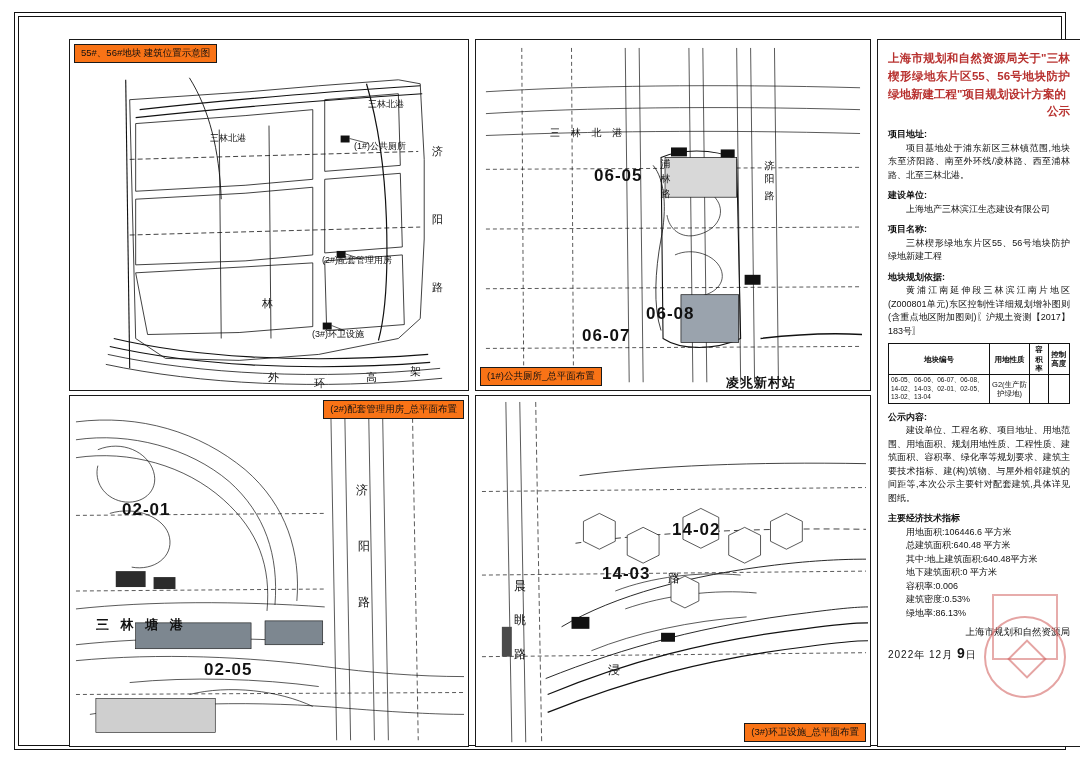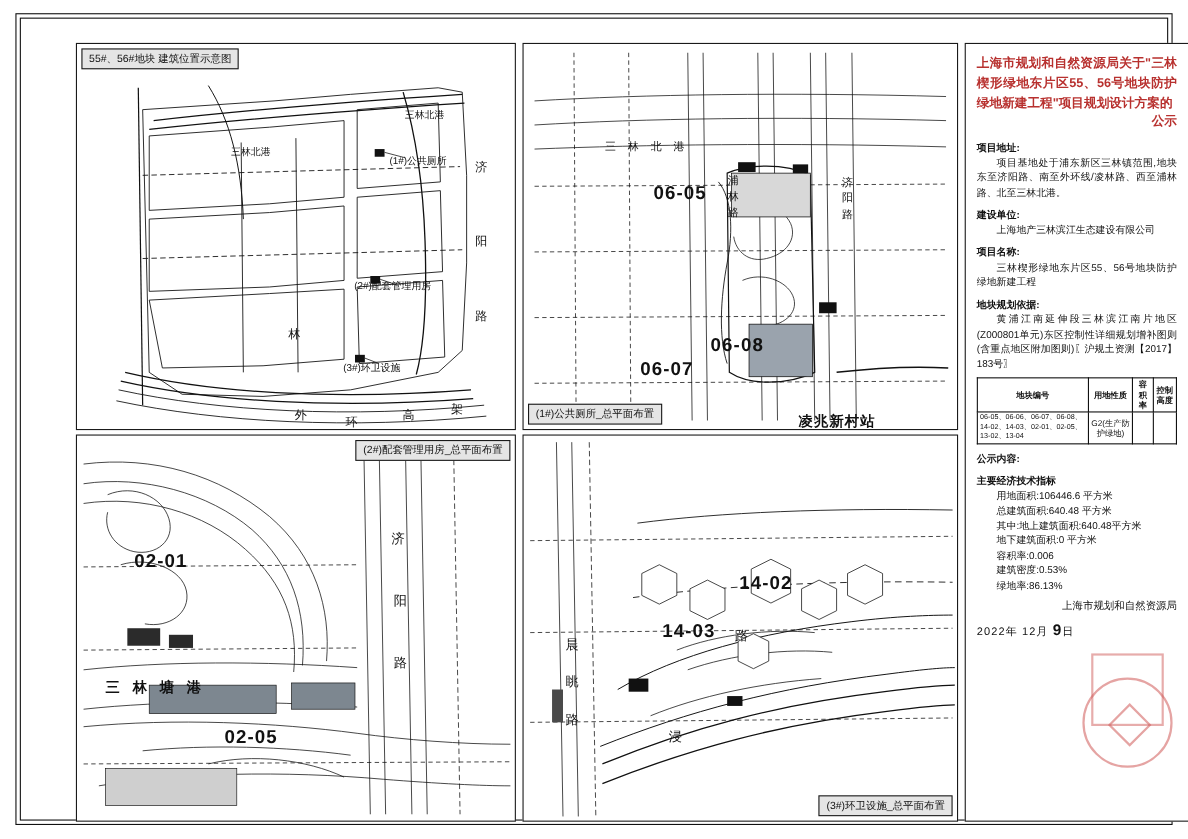--- a/index.html
+++ b/index.html
@@ -3,21 +3,21 @@
 <meta charset="utf-8">
 <style>
   html,body{margin:0;padding:0;background:#ffffff;}
   body{width:1080px;height:763px;font-family:"Liberation Sans","DejaVu Sans",sans-serif;color:#111;}
   .sheet{position:relative;width:1080px;height:763px;box-sizing:border-box;padding:10px;}
   .frame{position:absolute;left:14px;top:12px;width:1052px;height:738px;border:1.6px solid #111;box-sizing:border-box;}
   .frame-inner{position:absolute;left:18px;top:16px;width:1044px;height:730px;border:1px solid #111;box-sizing:border-box;}
 
   
   .panel{position:absolute;box-sizing:border-box;border:1px solid #1a1a1a;background:#fff;overflow:hidden;}
-  .panel .cap{position:absolute;background:#e5e5e5;border:1px solid #1a1a1a;font-size:9.5px;padding:2px 6px;white-space:nowrap;}
+  .panel .cap{position:absolute;background:#f97316;border:1px solid #1a1a1a;font-size:9.5px;padding:2px 6px;white-space:nowrap;}
 
   #p-loc{left:50px;top:22px;width:400px;height:352px;}
   #p-toilet{left:456px;top:22px;width:396px;height:352px;}
   #p-mgmt{left:50px;top:378px;width:400px;height:352px;}
   #p-env{left:456px;top:378px;width:396px;height:352px;}
   #p-text{left:858px;top:22px;width:204px;height:708px;}
 
   .cap-tl{left:4px;top:4px;}
   .cap-bl{left:4px;bottom:4px;}
   .cap-br{right:4px;bottom:4px;}
@@ -317,20 +317,21 @@
             <td>G2(生产防护绿地)</td>
             <td></td>
             <td></td>
           </tr>
         </tbody>
           </table>
 
 
         <div class="sec">
           <b>公示内容:</b>
+          <span class="ind">建设单位、工程名称、项目地址、用地范围、用地面积、规划用地性质、工程性质、建筑面积、容积率、绿化率等规划要求、建筑主要技术指标、建(构)筑物、与屋外相邻建筑的间距等,本次公示主要针对配套建筑,具体详见图纸。</span>
         </div>
 
         <div class="sec">
           <b>主要经济技术指标</b>
           <div class="ind">用地面积:106446.6 平方米</div>
           <div class="ind">总建筑面积:640.48 平方米</div>
           <div class="ind">其中:地上建筑面积:640.48平方米</div>
           <div class="ind">地下建筑面积:0 平方米</div>
           <div class="ind">容积率:0.006</div>
           <div class="ind">建筑密度:0.53%</div>

